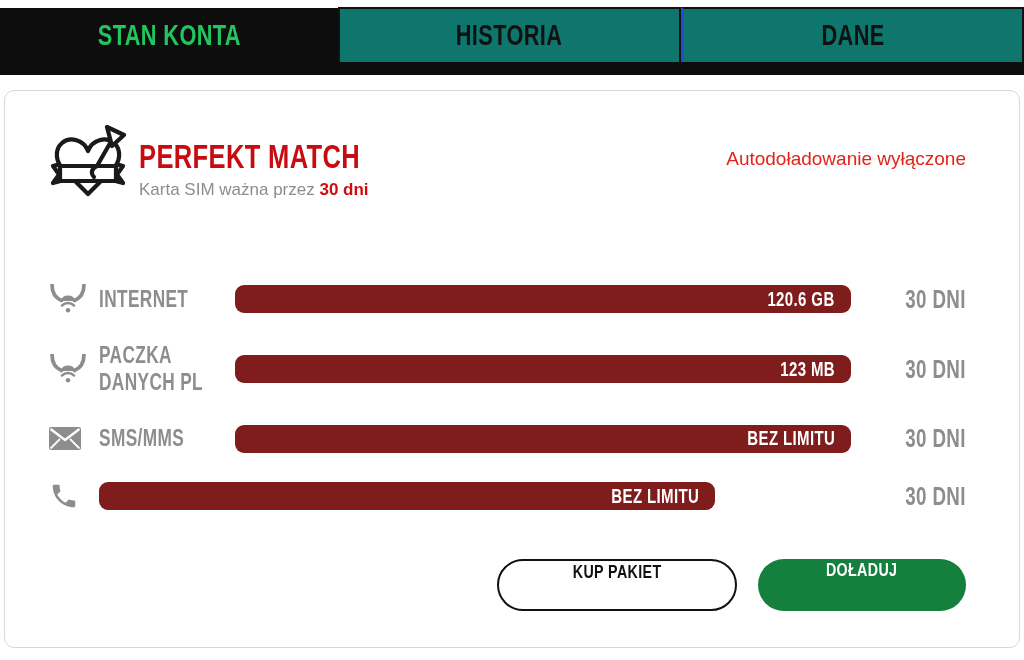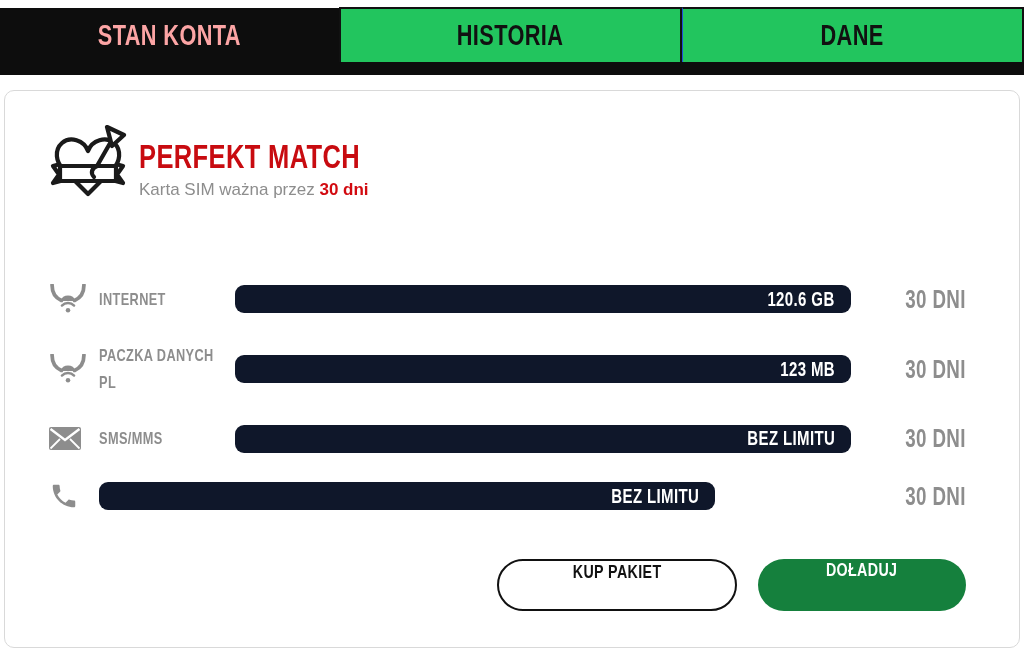--- a/index.html
+++ b/index.html
@@ -5,24 +5,24 @@
   * { margin:0; padding:0; box-sizing:border-box; }
   html,body { width:1024px; height:660px; background:#ffffff; font-family:"Liberation Sans", sans-serif; overflow:hidden; }
 
   
   .cond { display:inline-block; transform:scaleX(.75); transform-origin:0 50%; letter-spacing:.5px; white-space:nowrap; }
   .cond-r { transform-origin:100% 50%; }
   .cond-c { transform-origin:50% 50%; }
 
   
   .tabs { display:flex; width:1024px; height:62px; align-items:stretch; }
-  .tab { flex:1 1 0; display:flex; align-items:center; justify-content:center; background:#22c55e; color:#111;
+  .tab { flex:1 1 0; display:flex; align-items:center; justify-content:center; background:#0f766e; color:#111;
          font-weight:bold; font-size:29px; cursor:pointer; margin-top:7px; border:2px solid #111; border-bottom:none; }
-  .tab + .tab { border-left:1px solid #1d4ed8; }
-  .tab.active { background:#0d0d0d; color:#fca5a5; margin-top:8px; border:none; }
+  .tab + .tab { border-left:3px solid #1d4ed8; }
+  .tab.active { background:#0d0d0d; color:#22c55e; margin-top:8px; border:none; }
   .tab.active + .tab { border-left:2px solid #111; }
   .tabstrip { width:1024px; height:13px; background:#0d0d0d; }
 
   
   .card { width:1016px; margin:15px auto 0 4px; border:1px solid #d9d9d9; border-radius:10px;
           background:#fff; padding:34px 53px 40px 44px; height:558px; }
 
   .card-head { display:flex; justify-content:space-between; align-items:flex-start; height:80px; }
   .plan { display:flex; align-items:center; gap:12px; }
   .plan-text { padding-top:6px; }
@@ -36,23 +36,23 @@
   .toggle { width:60px; height:30px; border-radius:15px; background:#ededed; border:1px solid #e0e0e0; position:relative; cursor:pointer; }
   .knob { width:30px; height:30px; border-radius:50%; background:#fff; border:1px solid #c9c9c9; position:absolute; left:-1px; top:-1px;
           box-shadow:0 1px 2px rgba(0,0,0,.12); }
   .auto-status { color:#e2231a; font-size:19px; margin-top:9px; }
 
   
   .usage { margin-top:79px; }
   .u-row { display:flex; align-items:center; }
   .u-row + .u-row { margin-top:28px;align-items:center; }
   .u-icon { width:50px; display:flex; align-items:center; }
-  .u-label { width:136px; color:#8d8d8d; font-weight:bold; font-size:17px; line-height:27px;text-decoration:underline; }
+  .u-label { width:136px; color:#8d8d8d; font-weight:bold; font-size:23px; line-height:27px;text-decoration:underline; }
   .u-label .cond { width:176px; white-space:normal; }
-  .u-bar { width:616px; height:28px; background:#0f172a; border-radius:9px; display:flex; align-items:center;
+  .u-bar { width:616px; height:28px; background:#7f1d1d; border-radius:9px; display:flex; align-items:center;
            justify-content:flex-end; padding-right:16px; color:#fff; font-weight:bold; font-size:20px; }
   .u-period { flex:1; text-align:right; color:#8d8d8d; font-weight:bold; font-size:25px; }
 
   
   .actions { display:flex; justify-content:flex-end; gap:21px; margin-top:48px; }
   .btn { height:52px; border-radius:26px; font-family:"Liberation Sans", sans-serif; font-weight:bold; font-size:19px;
          display:flex; align-items:flex-start; justify-content:center; cursor:pointer; }
   .btn-outline { width:240px; background:#fff; border:2px solid #111; color:#111; }
   .btn-solid { width:208px; background:#15803d; border:none; color:#fff; }
 
@@ -96,20 +96,21 @@
           </g>
         </svg>
       </span>
       <div class="plan-text">
         <div class="plan-title"><span class="cond">PERFEKT MATCH</span></div>
         <div class="plan-sub"><span>Karta SIM ważna przez </span><b>30 dni</b></div>
       </div>
     </div>
 
     <div class="auto-block">
+      <div class="auto-status">Autodoładowanie wyłączone</div>
     </div>
   </div>
 
   <div class="usage">
 
     <div class="u-row">
       <span class="u-icon">
         <svg width="38" height="30" viewBox="0 0 40 32" fill="#8d8d8d">
           <path d="M12,18 A8.5,8.5 0 0 1 28,18 Z"></path>
           <path d="M3,1 C3,9 6,14.5 13,17.5" stroke="#8d8d8d" stroke-width="4" fill="none" stroke-linecap="round"></path>

